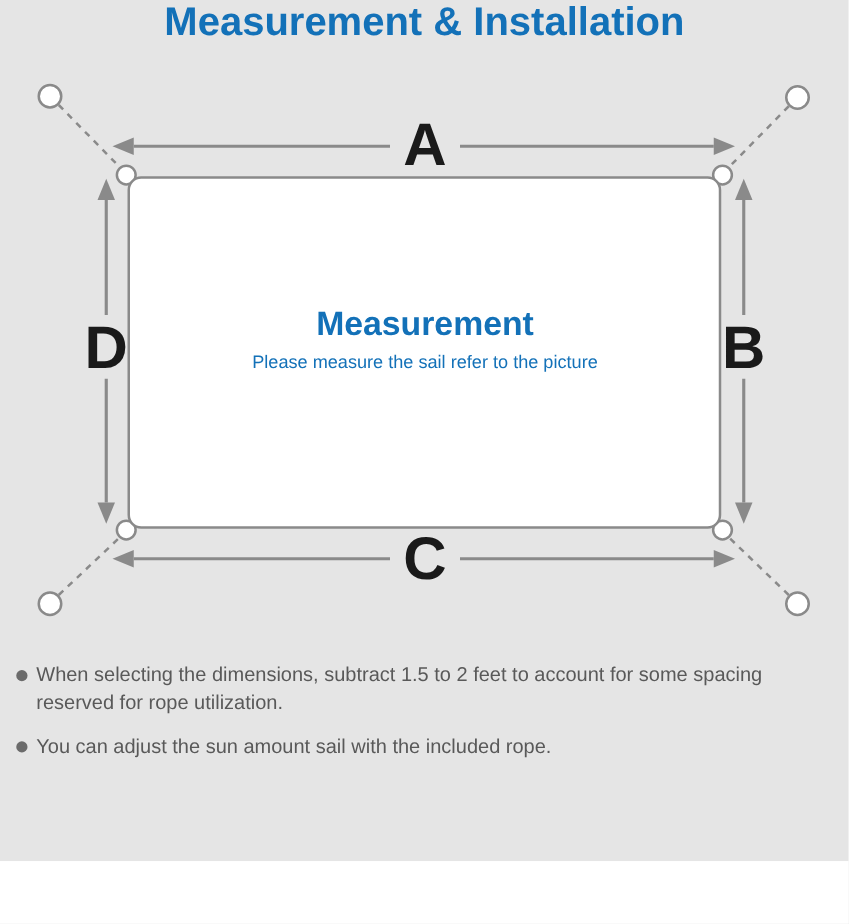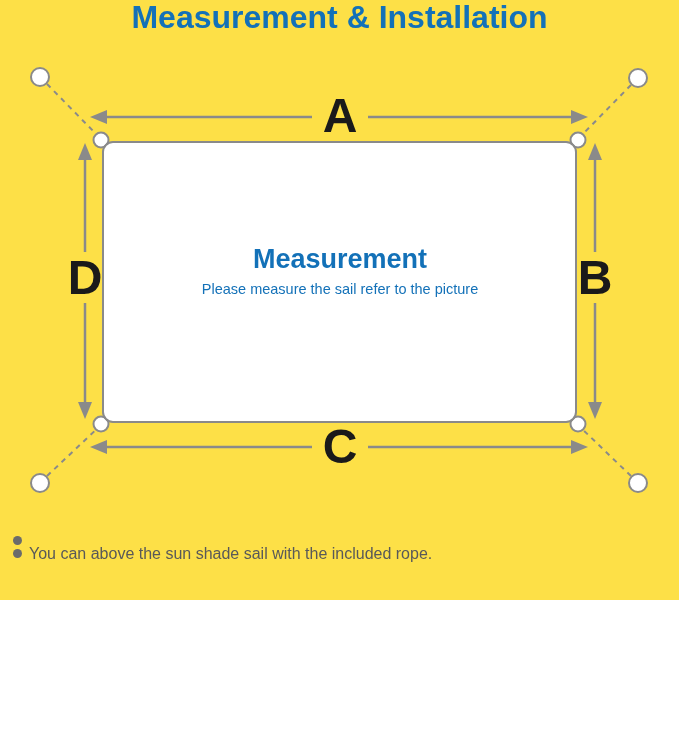--- a/index.html
+++ b/index.html
@@ -1,16 +1,16 @@
 <!DOCTYPE html>
 <html><head>
 <meta charset="utf-8">
 <style>
   html,body{margin:0;padding:0;background:#fff;}
-  .page{position:relative;width:679px;height:600px;background:#fde047;overflow:hidden;
+  .page{position:relative;width:679px;height:689px;background:#e5e5e5;overflow:hidden;
         font-family:"Liberation Sans",sans-serif;}
   .title{position:absolute;top:-3px;left:0;width:100%;margin:0;text-align:center;
          font-size:32px;font-weight:bold;color:#1371b8;letter-spacing:0px;line-height:40px;}
   .diagram{position:absolute;top:50px;left:0;}
   .notes{position:absolute;top:530px;left:12px;right:5px;margin:0;padding:0;list-style:none;
          color:#595959;font-size:16px;line-height:22px;}
   .notes li{position:relative;padding-left:17px;margin-bottom:13px;}
   .dot{position:absolute;left:1px;top:6px;width:9px;height:9px;border-radius:50%;background:#6b6b6b;}
   svg text{font-family:"Liberation Sans",sans-serif;}
   .dim-letter{font-weight:bold;fill:#1a1a1a;font-size:48px;}
@@ -71,20 +71,21 @@
     <text x="340" y="463" text-anchor="middle" class="dim-letter">C</text>
     <text x="85" y="294" text-anchor="middle" class="dim-letter">D</text>
 
     <text x="340" y="268" text-anchor="middle" class="center-title">Measurement</text>
     <text x="340" y="294" text-anchor="middle" class="center-sub">Please measure the sail refer to the picture</text>
   </svg>
 
   <ul class="notes">
     <li>
       <span class="dot"></span>
+      <span>When selecting the dimensions, subtract 1.5 to 2 feet to account for some spacing reserved for rope utilization.</span>
     </li>
     <li>
       <span class="dot"></span>
-      <span>You can above the sun shade sail with the included rope.</span>
+      <span>You can adjust the sun amount sail with the included rope.</span>
     </li>
   </ul>
 
 </div>
 
 </body></html>

